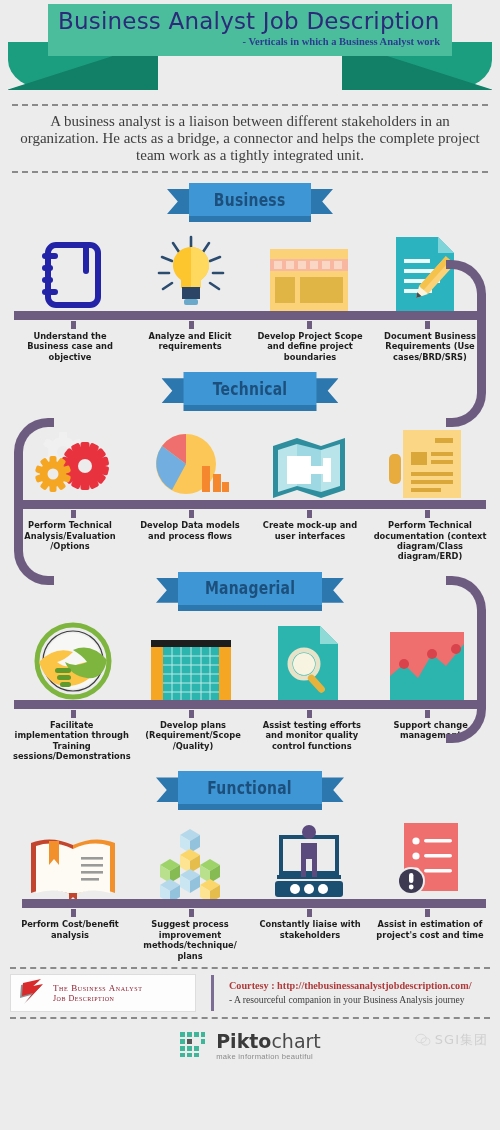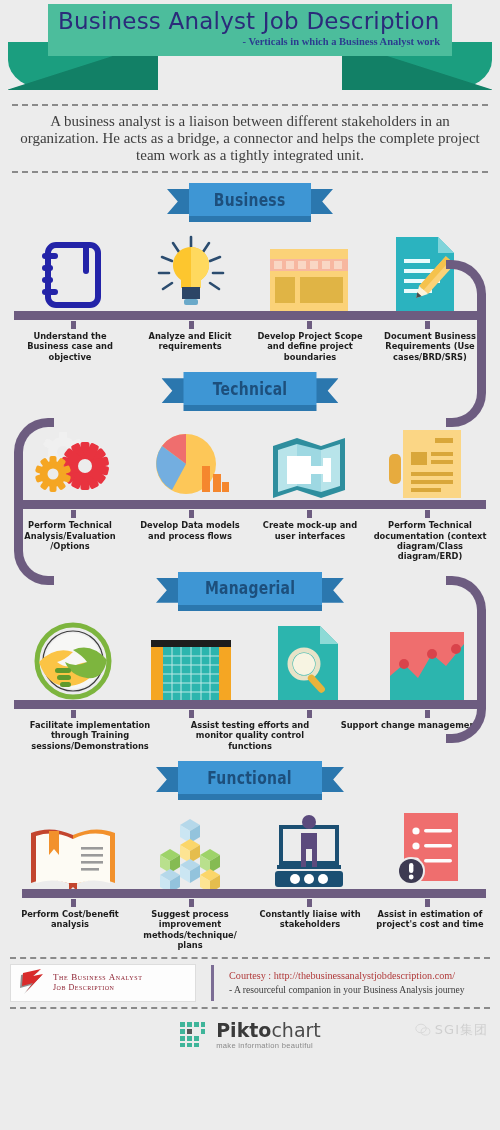--- a/index.html
+++ b/index.html
@@ -92,21 +92,21 @@
   #logo-l1 {
     font-family: "Liberation Serif", serif; font-size: 9px; color: #8d2030;
     letter-spacing: .6px; font-variant: small-caps; line-height: 11px;
   }
   #logo-l2 {
     font-family: "Liberation Serif", serif; font-size: 8px; color: #8d2030;
     letter-spacing: .5px; font-variant: small-caps; line-height: 10px;
   }
   #courtesy-sep { width: 3px; height: 36px; background: #7c6d95; margin: 0 7px; flex: none; }
   #courtesy { font-family: "Liberation Serif", serif; }
-  #courtesy-l1 { font-size: 10.2px; color: #b03a3a; font-weight: normal; line-height: 14px; }
+  #courtesy-l1 { font-size: 10.2px; color: #b03a3a; font-weight: bold; line-height: 14px; }
   #courtesy-l2 { font-size: 9.6px; color: #3c3c3c; line-height: 14px; }
 
   #piktowrap { display: flex; align-items: center; justify-content: center; margin-top: 12px; position: relative; }
   #pikto { display: flex; align-items: center; }
   #pikto-text { margin-left: 7px; }
   #pikto-name { font-size: 19px; color: #4a4a4a; font-family: "DejaVu Sans", sans-serif; line-height: 19px; }
   #pikto-name b { font-weight: bold; color: #3a3a3a; }
   #pikto-tag { font-size: 7.6px; color: #8a8a8a; letter-spacing: .3px; margin-top: 1px; }
   #watermark {
     position: absolute; right: 12px; top: 0; display: flex; align-items: center;
@@ -448,20 +448,21 @@
           </div>
           <div class="tick-cell">
             <div class="tick"></div>
           </div>
           <div class="tick-cell">
             <div class="tick"></div>
           </div>
         </div>
         <div class="labels-row">
           <div class="label-cell">Facilitate implementation through Training sessions/Demonstrations</div>
+          <div class="label-cell">Develop plans (Requirement/Scope /Quality)</div>
           <div class="label-cell">Assist testing efforts and monitor quality control functions</div>
           <div class="label-cell">Support change management</div>
         </div>
       </div>
       <div class="section">
         <div class="ribbon-wrap">
           <div class="ribbon" style="width:188px">
       <div class="rb-tail l"></div>
       <div class="rb-tail r"></div>
       <div class="rb-center">

